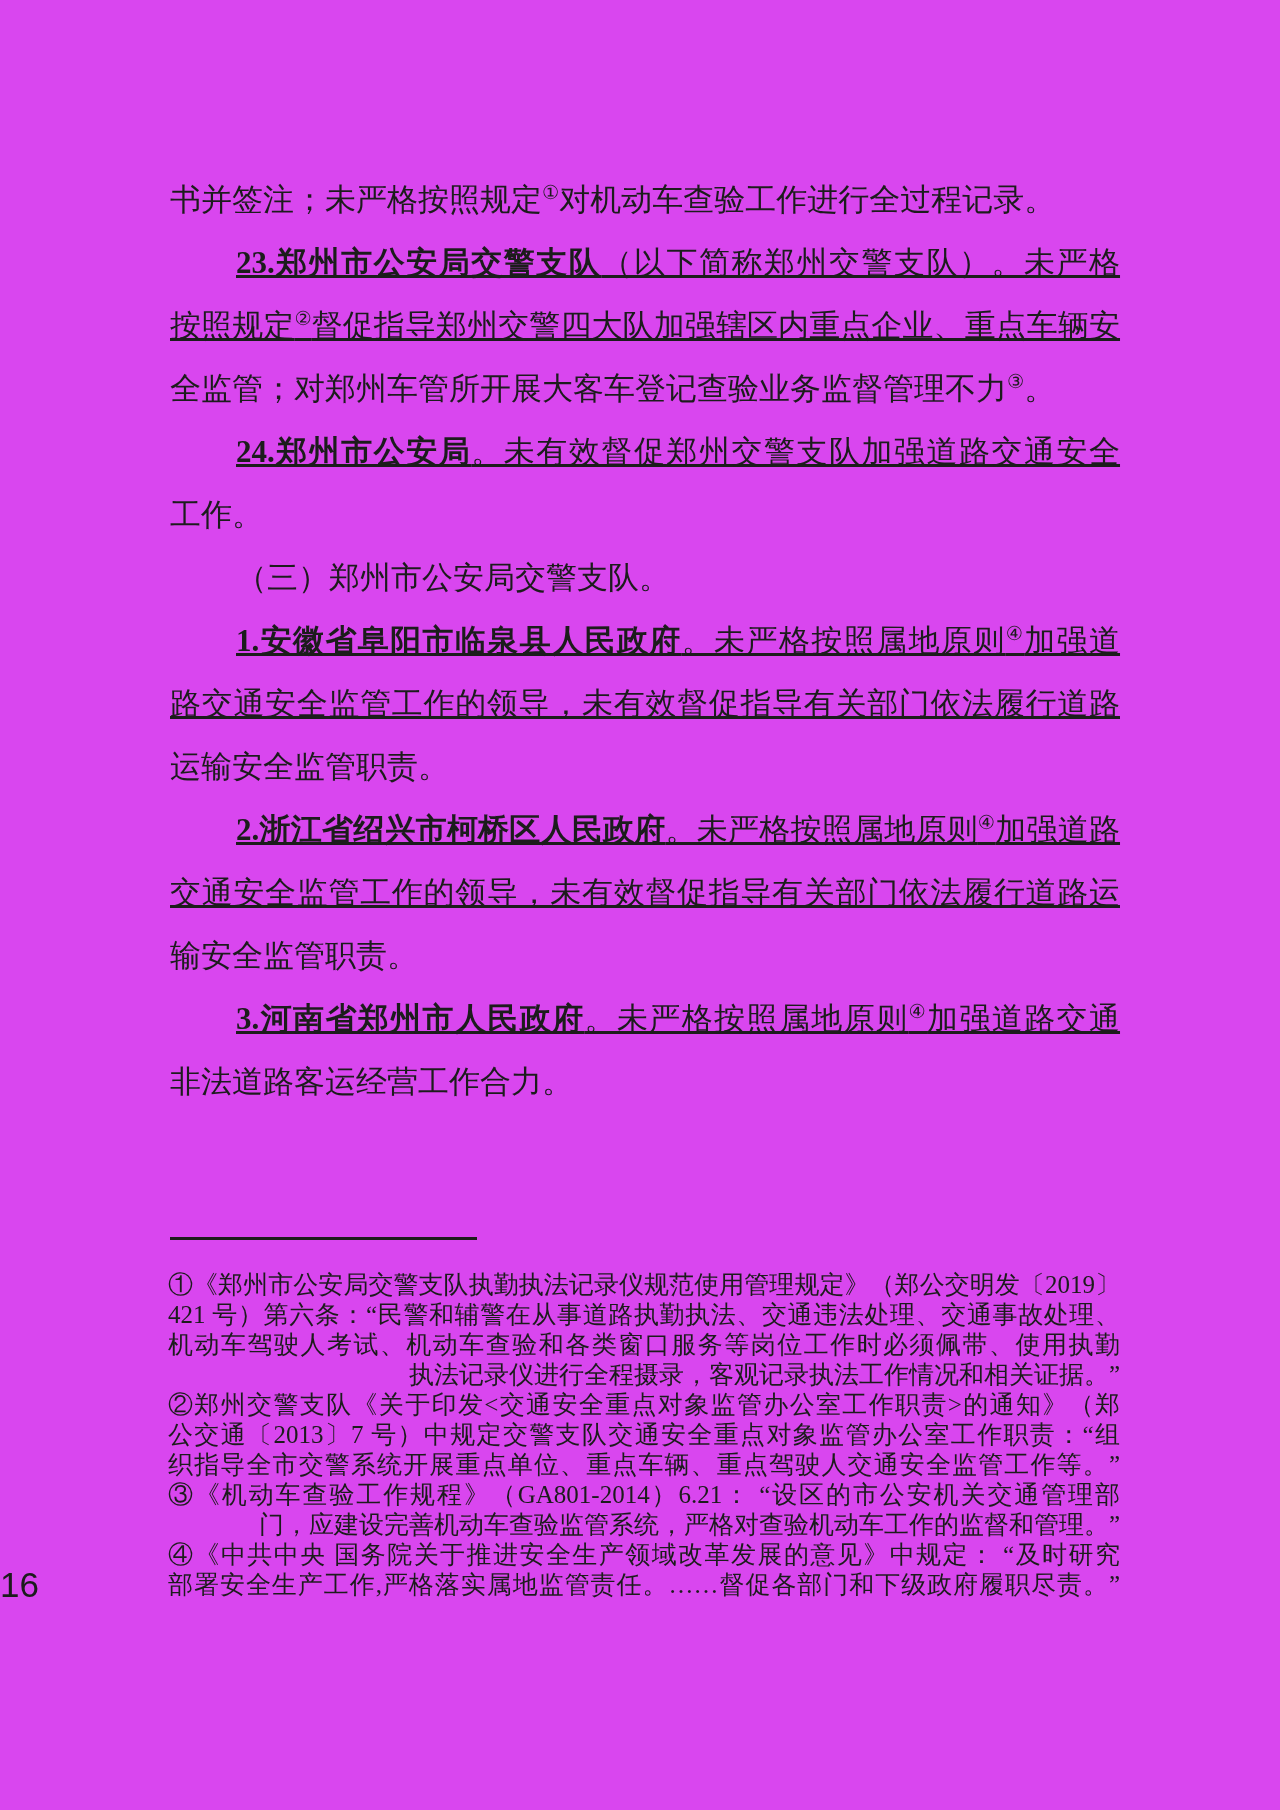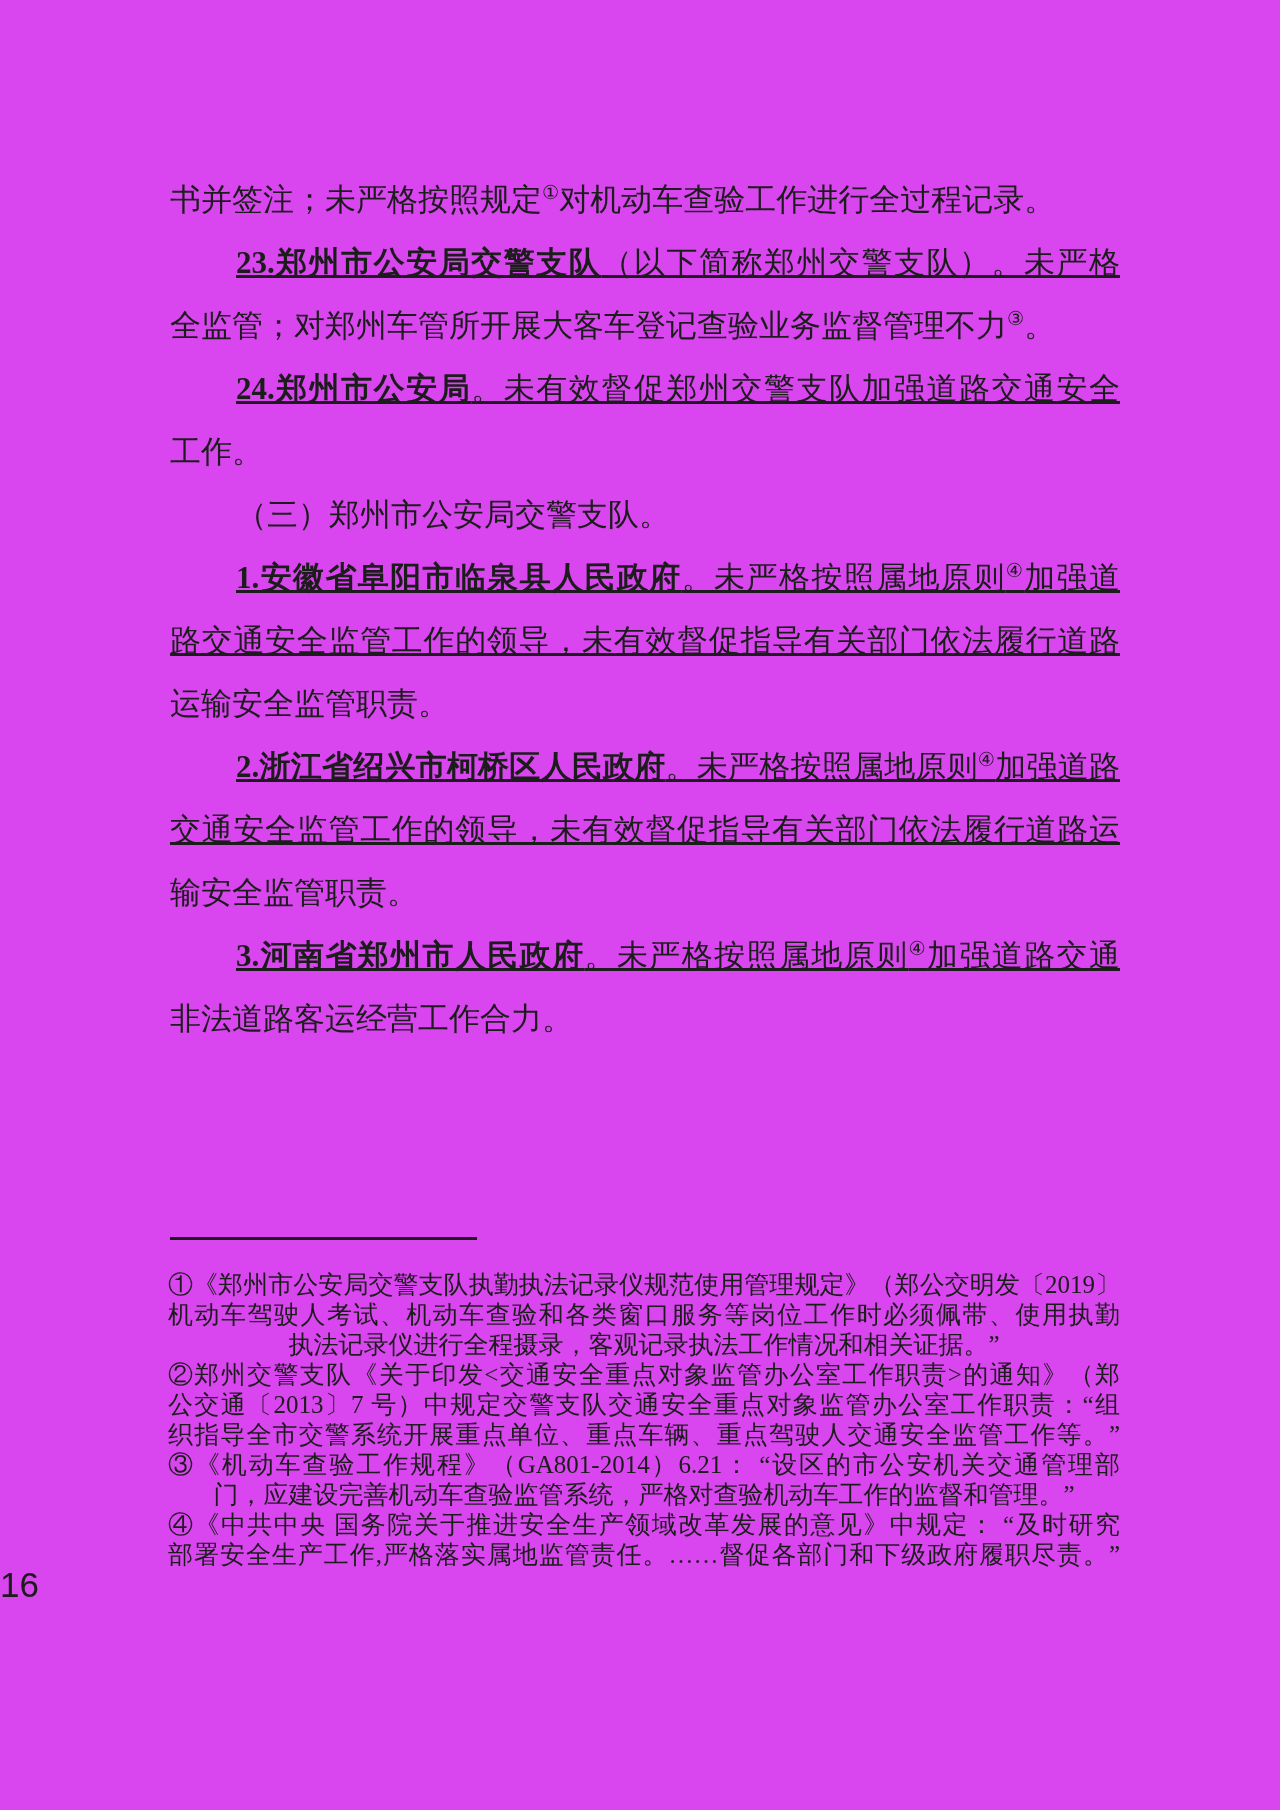--- a/index.html
+++ b/index.html
@@ -56,21 +56,21 @@
     top: 1250px;
     left: 168px;
     width: 952px;
     margin-top: 20px;
   }
   .fn-line {
     height: 30px;
     line-height: 30px;
     font-size: 25px;
     white-space: nowrap;
-    text-align: center;
+    text-align: right;
   }
   .fn-line.fill {
     white-space: normal;
     text-align: justify;
     text-align-last: justify;
   }
   .page-number {
     position: absolute;
     top: 1570px;
     left: 0;
@@ -81,36 +81,38 @@
     color: #1c1c1c;
   }
 </style>
 </head>
 <body>
 
 <div class="page">
   <div class="body-text">
       <div class="body-line"><span>书并签注；未严格按照规定</span><sup>①</sup><span>对机动车查验工作进行全过程记录。</span></div>
       <div class="body-line fill indent"><span class="bold">23.郑州市公安局交警支队</span><span>（以下简称郑州交警支队）。未严格</span></div>
+      <div class="body-line fill"><span>按照规定</span><sup>②</sup><span>督促指导郑州交警四大队加强辖区内重点企业、重点车辆安</span></div>
       <div class="body-line"><span>全监管；对郑州车管所开展大客车登记查验业务监督管理不力</span><sup>③</sup><span>。</span></div>
       <div class="body-line fill indent"><span class="bold">24.郑州市公安局</span><span>。未有效督促郑州交警支队加强道路交通安全</span></div>
       <div class="body-line"><span>工作。</span></div>
       <div class="body-line indent"><span>（三）郑州市公安局交警支队。</span></div>
       <div class="body-line fill indent"><span class="bold">1.安徽省阜阳市临泉县人民政府</span><span>。未严格按照属地原则</span><sup>④</sup><span>加强道</span></div>
       <div class="body-line fill"><span>路交通安全监管工作的领导，未有效督促指导有关部门依法履行道路</span></div>
       <div class="body-line"><span>运输安全监管职责。</span></div>
       <div class="body-line fill indent"><span class="bold">2.浙江省绍兴市柯桥区人民政府</span><span>。未严格按照属地原则</span><sup>④</sup><span>加强道路</span></div>
       <div class="body-line fill"><span>交通安全监管工作的领导，未有效督促指导有关部门依法履行道路运</span></div>
       <div class="body-line"><span>输安全监管职责。</span></div>
       <div class="body-line fill indent"><span class="bold">3.河南省郑州市人民政府</span><span>。未严格按照属地原则</span><sup>④</sup><span>加强道路交通</span></div>
       <div class="body-line"><span>非法道路客运经营工作合力。</span></div>
     </div>
   <div class="divider"></div>
   <div class="footnotes">
       <div class="fn-line fill">①《郑州市公安局交警支队执勤执法记录仪规范使用管理规定》（郑公交明发〔2019〕</div>
+      <div class="fn-line fill">421 号）第六条：“民警和辅警在从事道路执勤执法、交通违法处理、交通事故处理、</div>
       <div class="fn-line fill">机动车驾驶人考试、机动车查验和各类窗口服务等岗位工作时必须佩带、使用执勤</div>
       <div class="fn-line">执法记录仪进行全程摄录，客观记录执法工作情况和相关证据。”</div>
       <div class="fn-line fill">②郑州交警支队《关于印发&lt;交通安全重点对象监管办公室工作职责&gt;的通知》（郑</div>
       <div class="fn-line fill">公交通〔2013〕7 号）中规定交警支队交通安全重点对象监管办公室工作职责：“组</div>
       <div class="fn-line fill">织指导全市交警系统开展重点单位、重点车辆、重点驾驶人交通安全监管工作等。”</div>
       <div class="fn-line fill">③《机动车查验工作规程》（GA801-2014）6.21： “设区的市公安机关交通管理部</div>
       <div class="fn-line">门，应建设完善机动车查验监管系统，严格对查验机动车工作的监督和管理。”</div>
       <div class="fn-line fill">④《中共中央 国务院关于推进安全生产领域改革发展的意见》中规定： “及时研究</div>
       <div class="fn-line fill">部署安全生产工作,严格落实属地监管责任。……督促各部门和下级政府履职尽责。”</div>
     </div>

